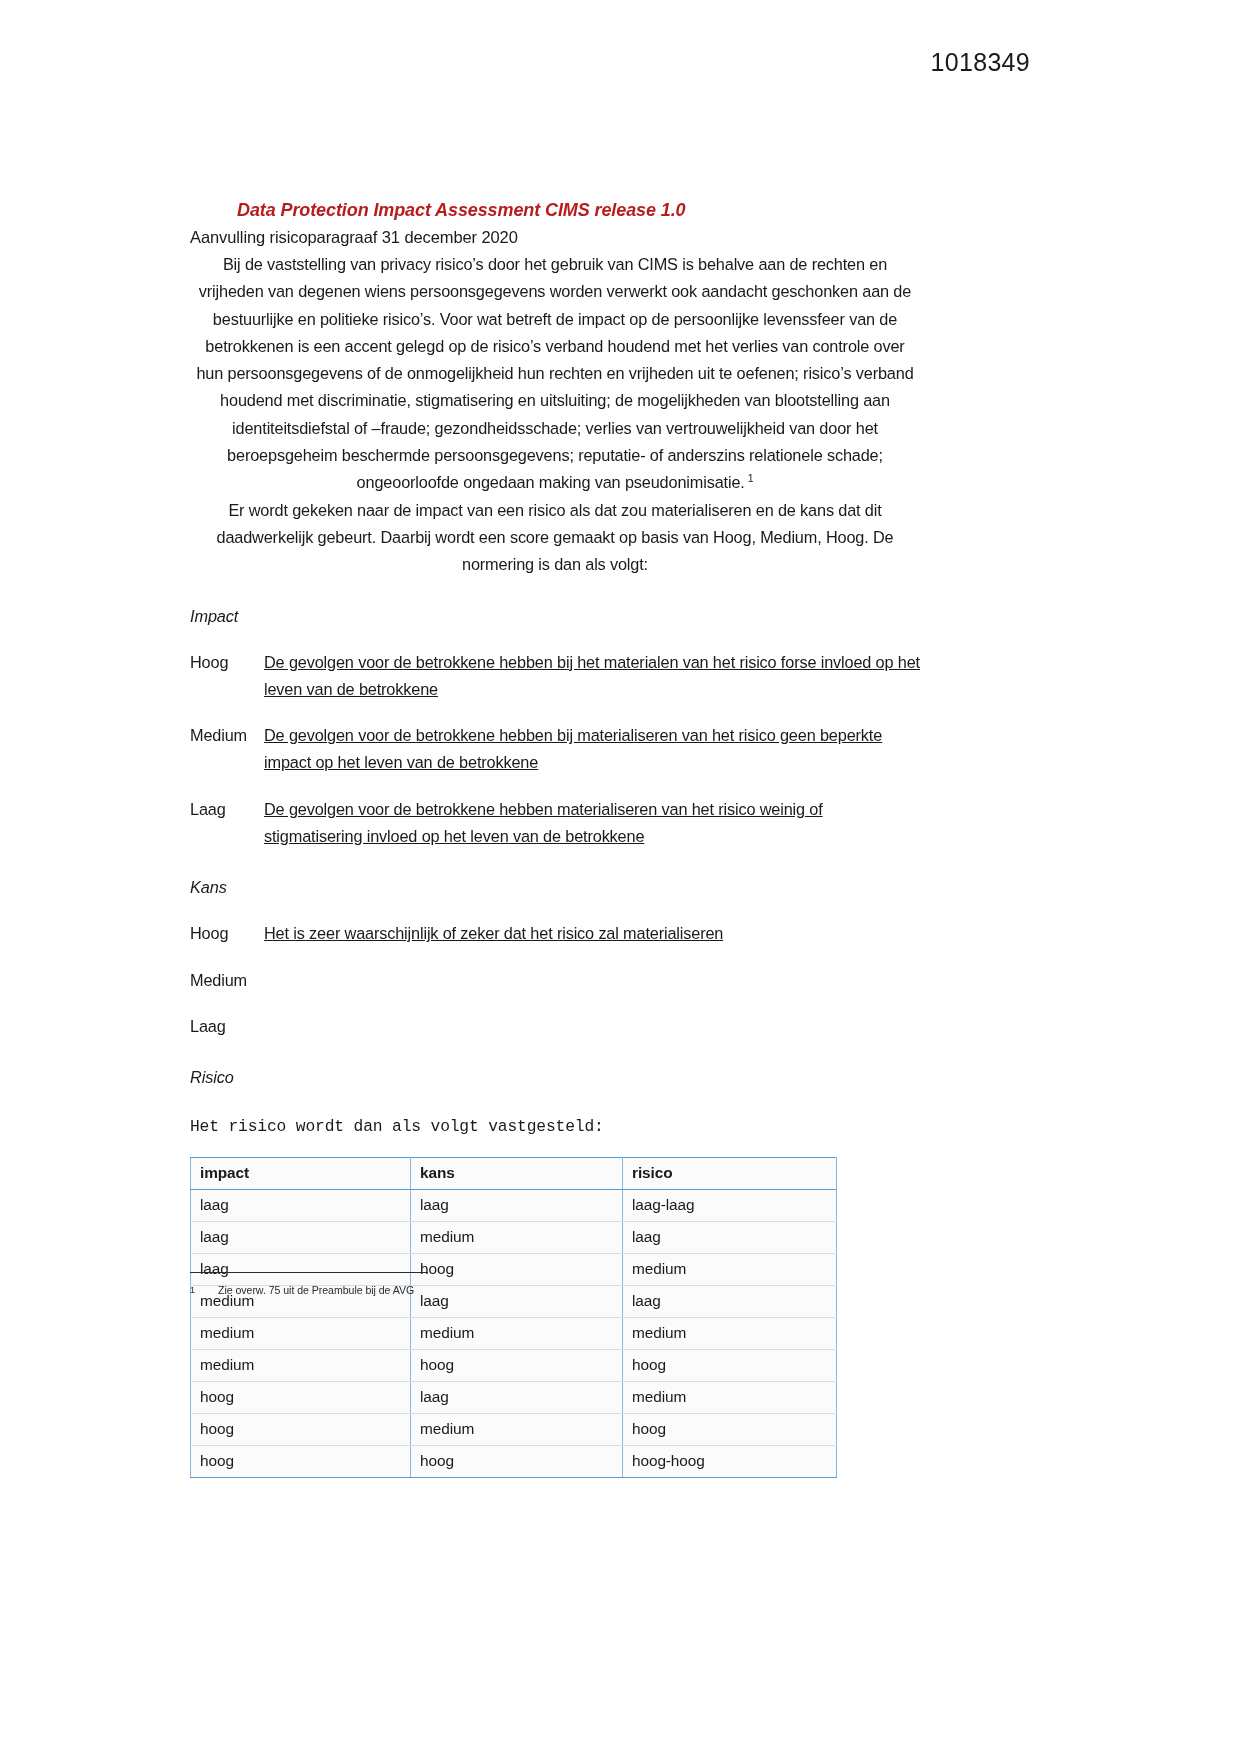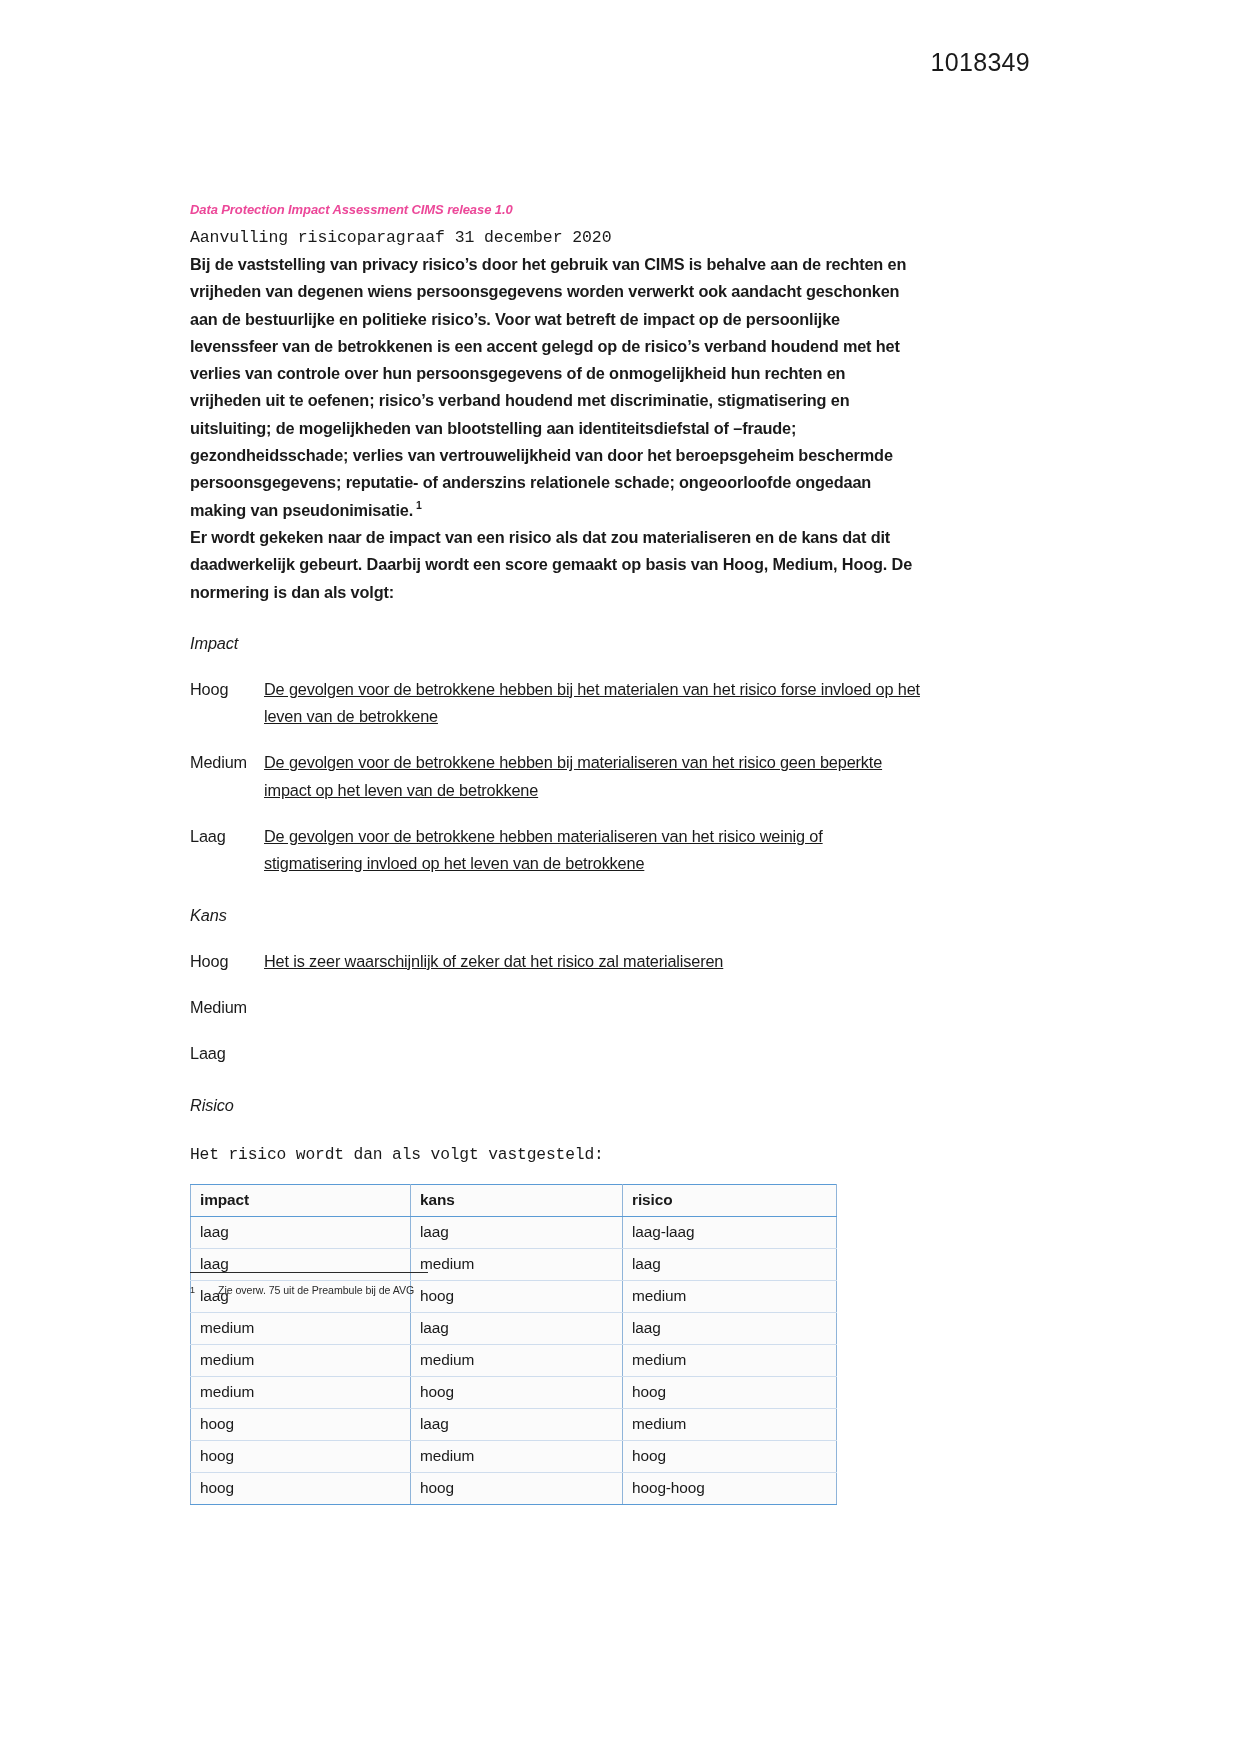--- a/index.html
+++ b/index.html
@@ -39,44 +39,44 @@
   .content {
     position: absolute;
     left: 190px;
     top: 197px;
     width: 730px;
   }
 
   .doc-title {
     font-style: italic;
     font-weight: bold;
-    font-size: 13px;
+    font-size: 18px;
     line-height: 26px;
-    color: #ec4899;
+    color: #b91c1c;
     font-family: "Liberation Sans", sans-serif;
     letter-spacing: -0.1px;
+    margin-left: 47px;
   }
   .doc-subtitle {
     font-size: 16.5px;
     line-height: 27px;
     color: #1a1a1a;
     margin-top: 1px;
-    font-family: Liberation Mono, monospace;
+    font-family: Liberation Sans, sans-serif;
     letter-spacing: -0.1px;
   }
 
   p.body-para {
     font-size: 16.3px;
     line-height: 27.3px;
     margin: 0;
     color: #1a1a1a;
-    text-align: left;
+    text-align: center;
     letter-spacing: -0.15px;
     font-family: "Liberation Sans", sans-serif;
-    font-weight: bold;
   }
   .gap-lg { margin-top: 30px; }
   .gap-md { margin-top: 25px; }
 
   sup.fn {
     font-size: 10.5px;
     vertical-align: super;
     line-height: 0;
     padding-left: 3px;
   }

